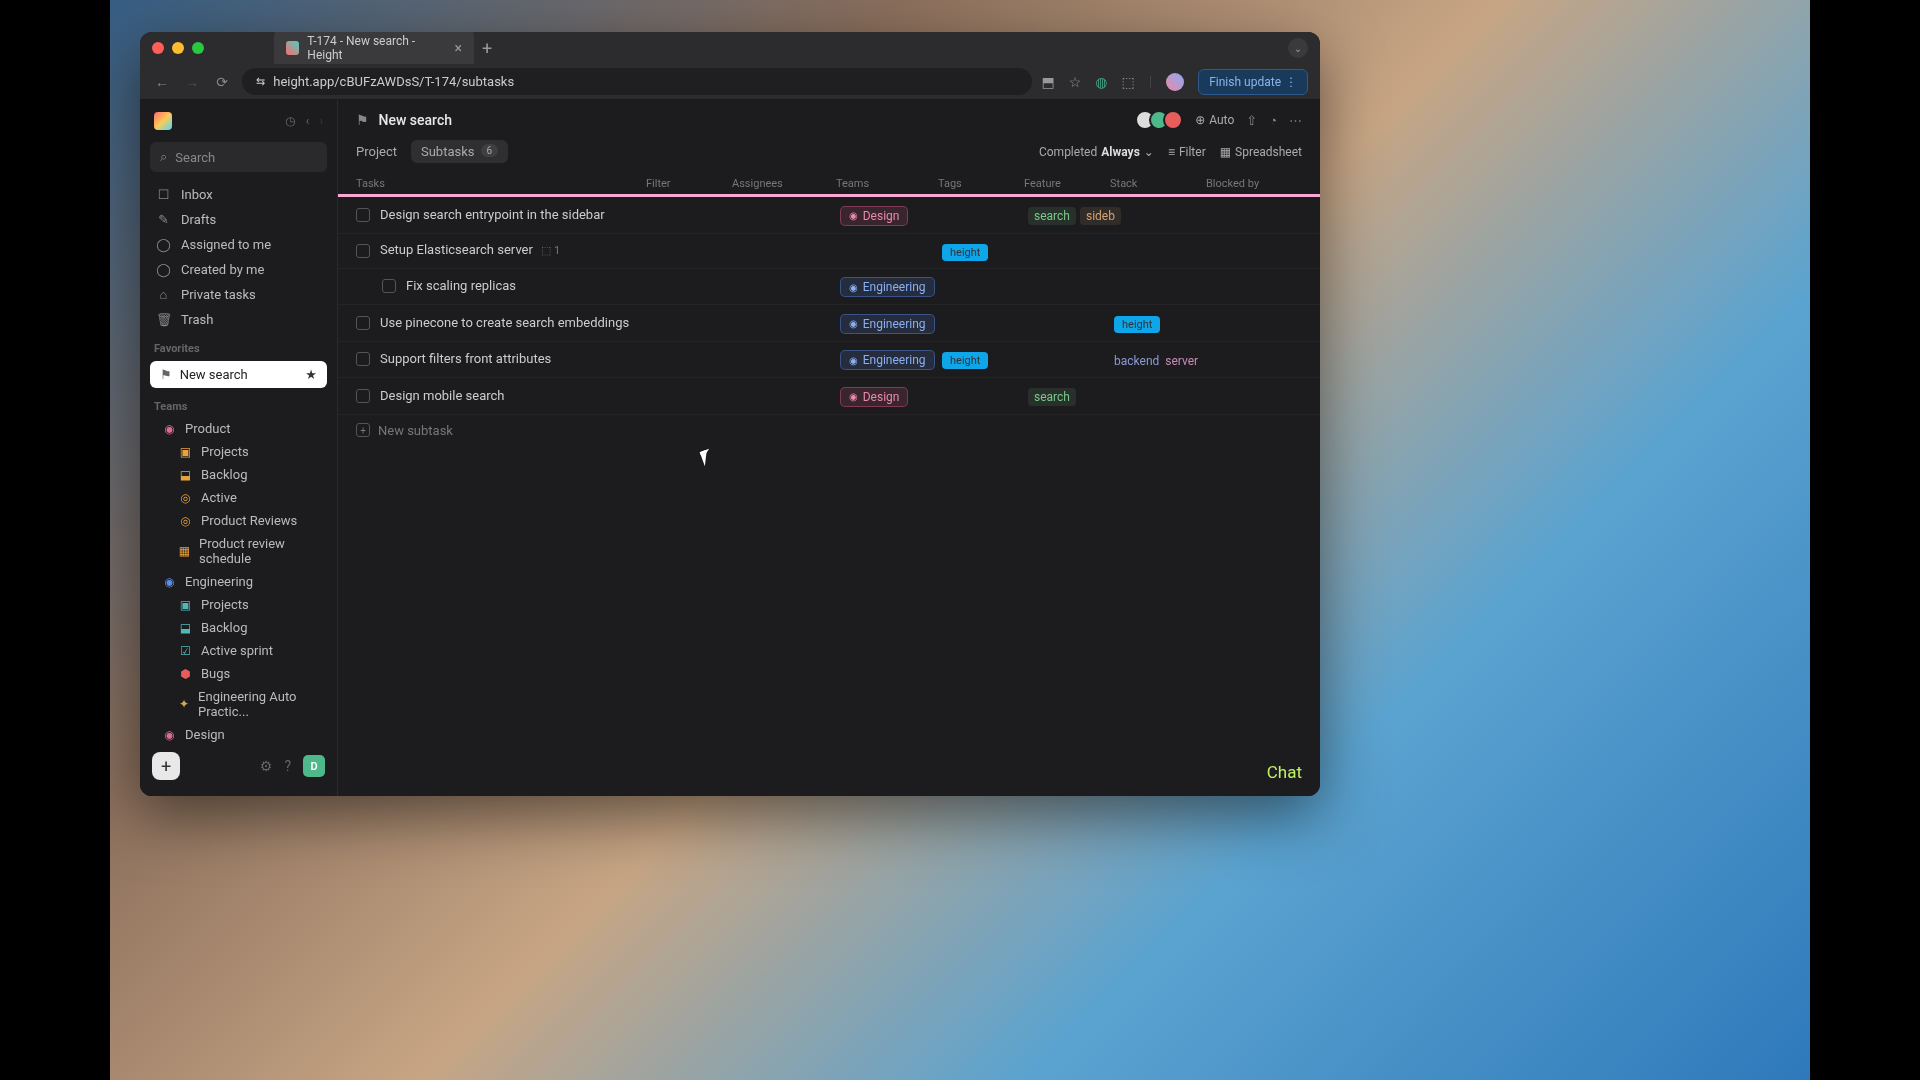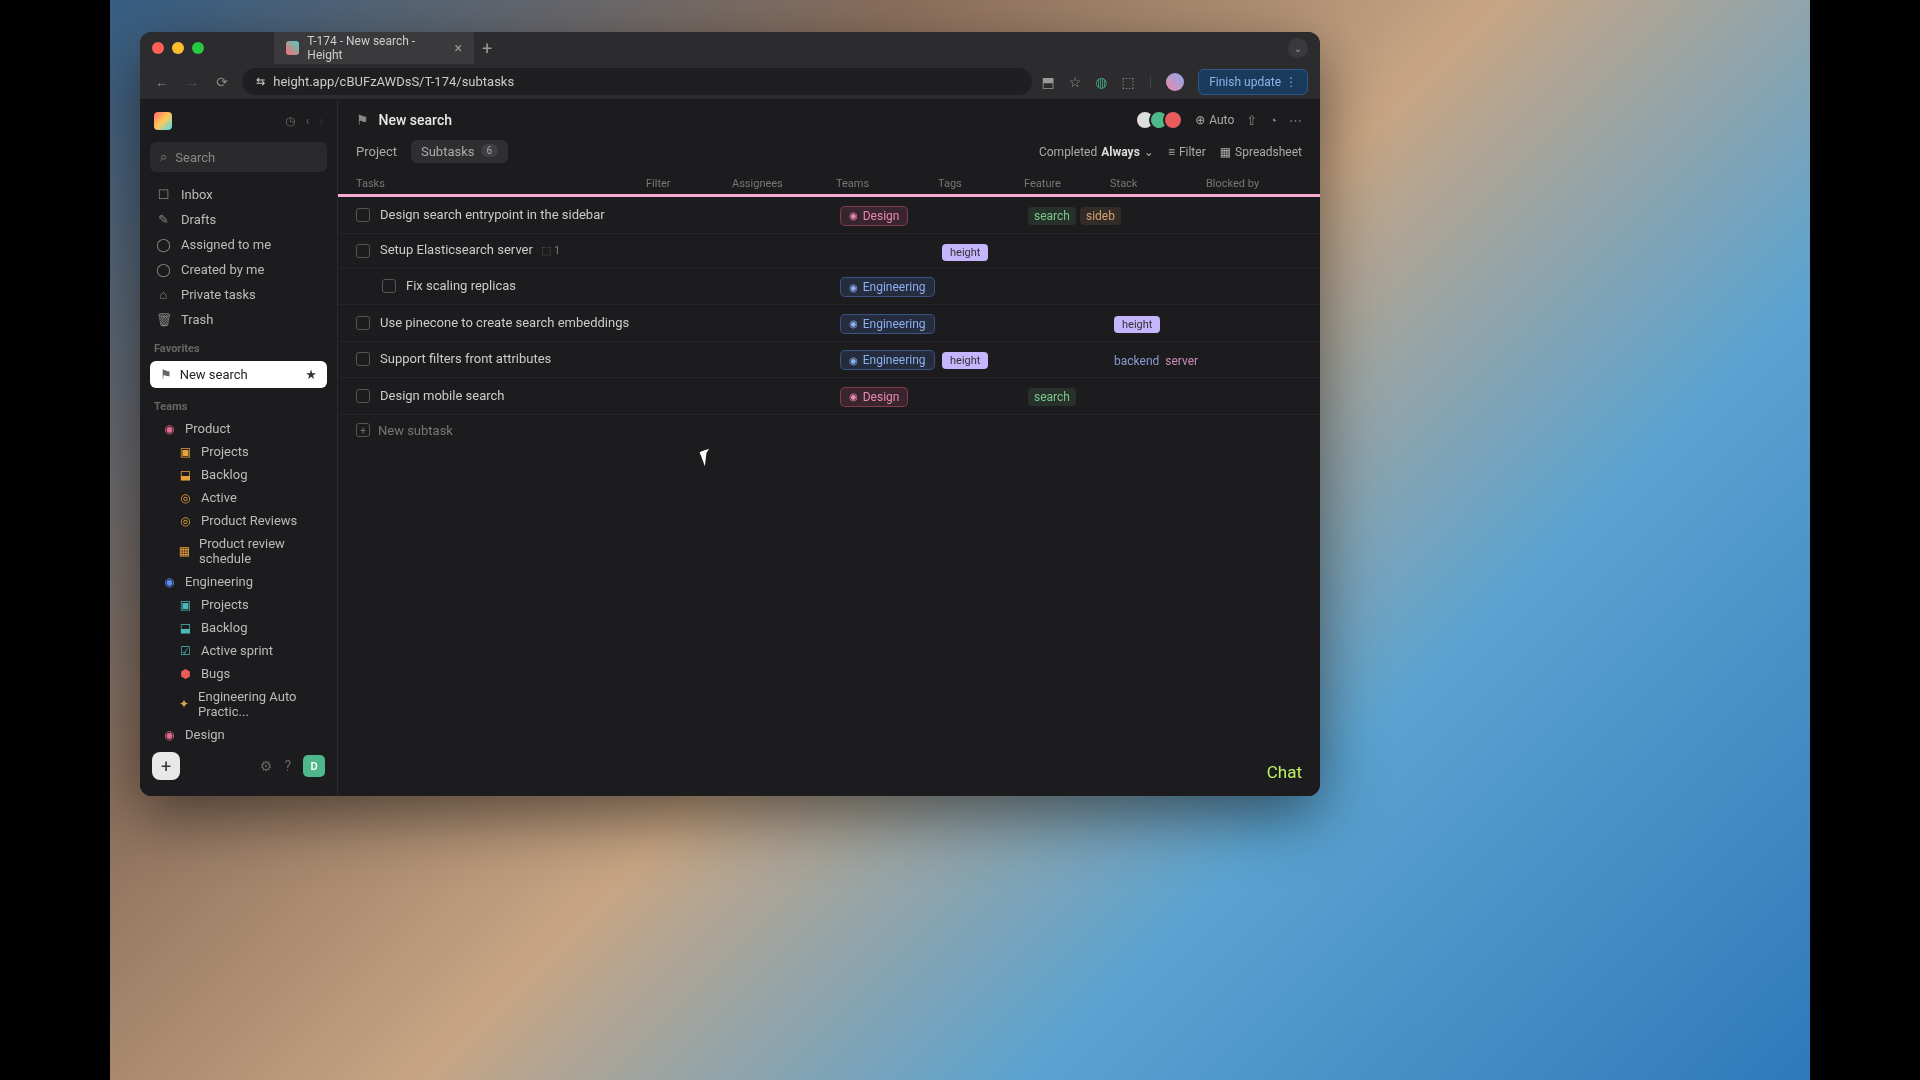--- a/index.html
+++ b/index.html
@@ -72,21 +72,21 @@
 .task-row{display:flex;align-items:center;padding:7px 18px;border-bottom:1px solid #242426;min-height:30px}
 .task-row.sub{padding-left:44px}
 .chk{width:14px;height:14px;border:1.5px solid #555;border-radius:3px;margin-right:10px;flex-shrink:0}
 .task-title{color:#ccc;font-size:13px;width:270px;line-height:1.4}
 .task-row.sub .task-title{width:244px}
 .subtask-ind{display:inline-flex;align-items:center;gap:3px;margin-left:8px;color:#777;font-size:11px}
 .cell-status{width:86px}.cell-assign{width:104px}.cell-teams{width:102px}.cell-tags{width:86px}.cell-feature{width:86px}.cell-stack{width:96px}.cell-blocked{flex:1}
 .team-tag{display:inline-flex;align-items:center;gap:5px;background:rgba(232,92,140,.15);border:1px solid rgba(232,92,140,.4);padding:2px 8px;border-radius:5px;font-size:12px;color:#e88aac}
 .team-tag.eng{background:rgba(91,141,239,.15);border-color:rgba(91,141,239,.4);color:#8ab0ef}
 .team-tag .ti{font-size:10px}
-.tag-pill{display:inline-block;background:#c4b5fd;color:#333;padding:2px 8px;border-radius:4px;font-size:11px;margin-right:16px}
+.tag-pill{display:inline-block;background:#0ea5e9;color:#333;padding:2px 8px;border-radius:4px;font-size:11px;margin-right:16px}
 .feat{font-size:12px;padding:2px 6px;border-radius:4px;margin-right:4px}
 .feat.search{color:#7bc88a;background:rgba(123,200,138,.12)}
 .feat.sideb{color:#d4a270;background:rgba(212,162,112,.12)}
 .stack-tag{font-size:12px;color:#8a9bd4;margin-right:6px}
 .stack-tag.front{color:#c88ab8}
 .newsub{display:flex;align-items:center;padding:8px 18px;color:#777;font-size:13px;gap:8px}
 .newsub .plus{width:14px;height:14px;border:1px solid #555;border-radius:3px;display:flex;align-items:center;justify-content:center;font-size:10px}
 
 .chat-btn{position:absolute;right:18px;bottom:14px;color:#bef264;font-size:17px}
 .cursor{position:absolute;left:562px;top:418px;width:12px;height:16px;pointer-events:none}

